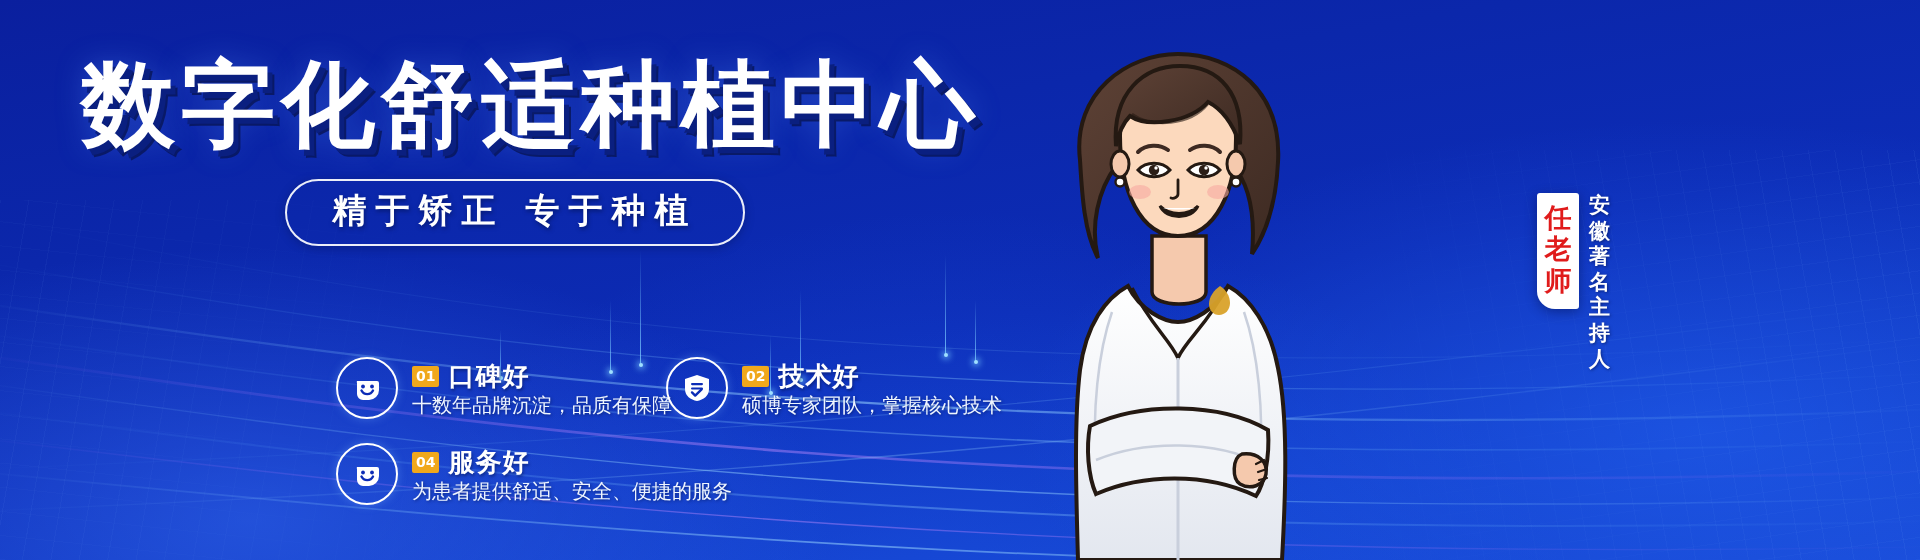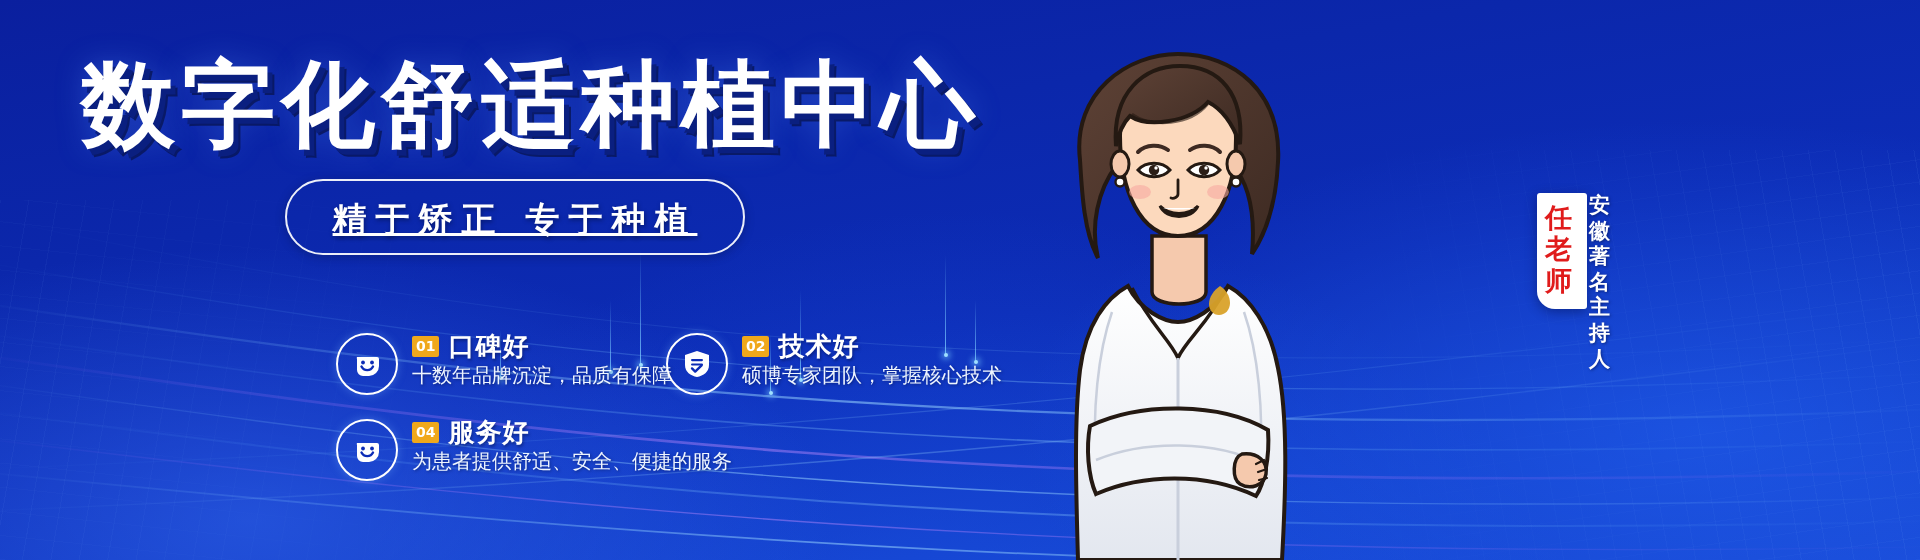--- a/index.html
+++ b/index.html
@@ -52,39 +52,38 @@
     white-space:nowrap;
     text-shadow:
       5px 6px 0 #0a1f80,
       7px 8px 0 rgba(8,22,90,.85),
       0 0 28px rgba(90,150,255,.35);
     margin-left: 32px;
   }
 
   .subtitle-pill{
     display:inline-block;margin-top:22px;
-    padding:16px 46px 10px 46px;
+    padding:7px 46px 10px 46px;
     border:2px solid rgba(255,255,255,.92);
     border-radius:40px;
     font-family:"DejaVu Sans","Liberation Sans",sans-serif;
     font-size:34px;font-weight:bold;color:#ffffff;
     letter-spacing:9px;white-space:nowrap;
     text-shadow:1px 2px 4px rgba(4,16,70,.6);
     box-shadow:0 2px 10px rgba(4,16,70,.35);
-    text-decoration:underline;
   }
 
   
   .features{
     position:absolute;left:336px;top:333px;
     display:grid;grid-template-columns:330px 330px;
     grid-auto-rows:86px;
     column-gap:0px;row-gap:0px;
   }
-  .feature{display:flex;align-items:flex-start;gap:14px;}
+  .feature{display:flex;align-items:flex-end;gap:14px;}
 
   .f-icon{
     width:58px;height:58px;flex:0 0 58px;border-radius:50%;
     border:2.5px solid #ffffff;
     display:flex;align-items:center;justify-content:center;
     box-shadow:0 0 10px rgba(120,180,255,.35);
   }
   .f-icon svg{display:block;}
 
   .f-text{display:flex;flex-direction:column;justify-content:center;}
@@ -110,22 +109,22 @@
   
   .person{position:absolute;left:1020px;top:40px;width:330px;height:520px;}
   .person svg{display:block;}
 
   
   .name-badge{
     position:absolute;left:1537px;top:193px;
     width:42px;
     background:#ffffff;
     border-radius:3px 3px 3px 18px;
-    padding:9px 0 13px 8px;
-    text-align:left;
+    padding:9px 0 13px 0;
+    text-align:center;
     box-shadow:0 3px 12px rgba(3,14,70,.45);
   }
   .name-badge span{
     display:block;
     font-family:"DejaVu Sans","Liberation Sans",sans-serif;
     font-size:27px;font-weight:bold;color:#e01b1b;
     line-height:1.16;letter-spacing:0;
   }
   .name-caption{
     position:absolute;left:1585px;top:193px;

